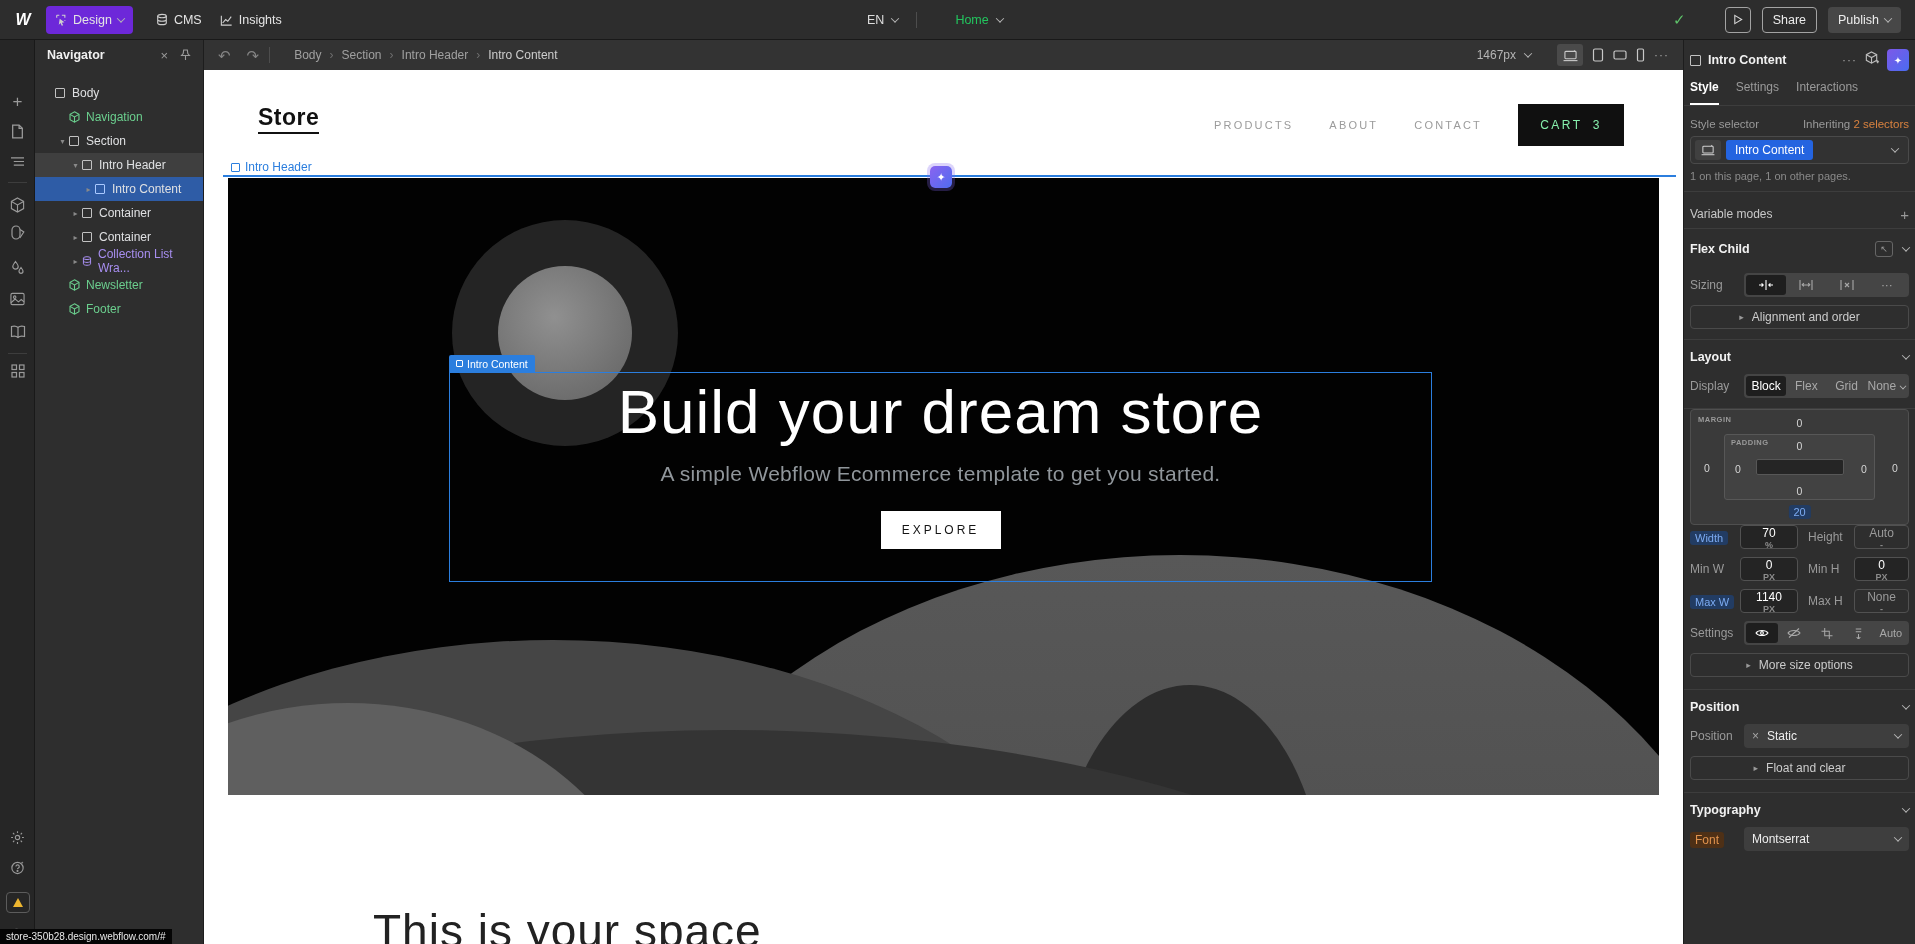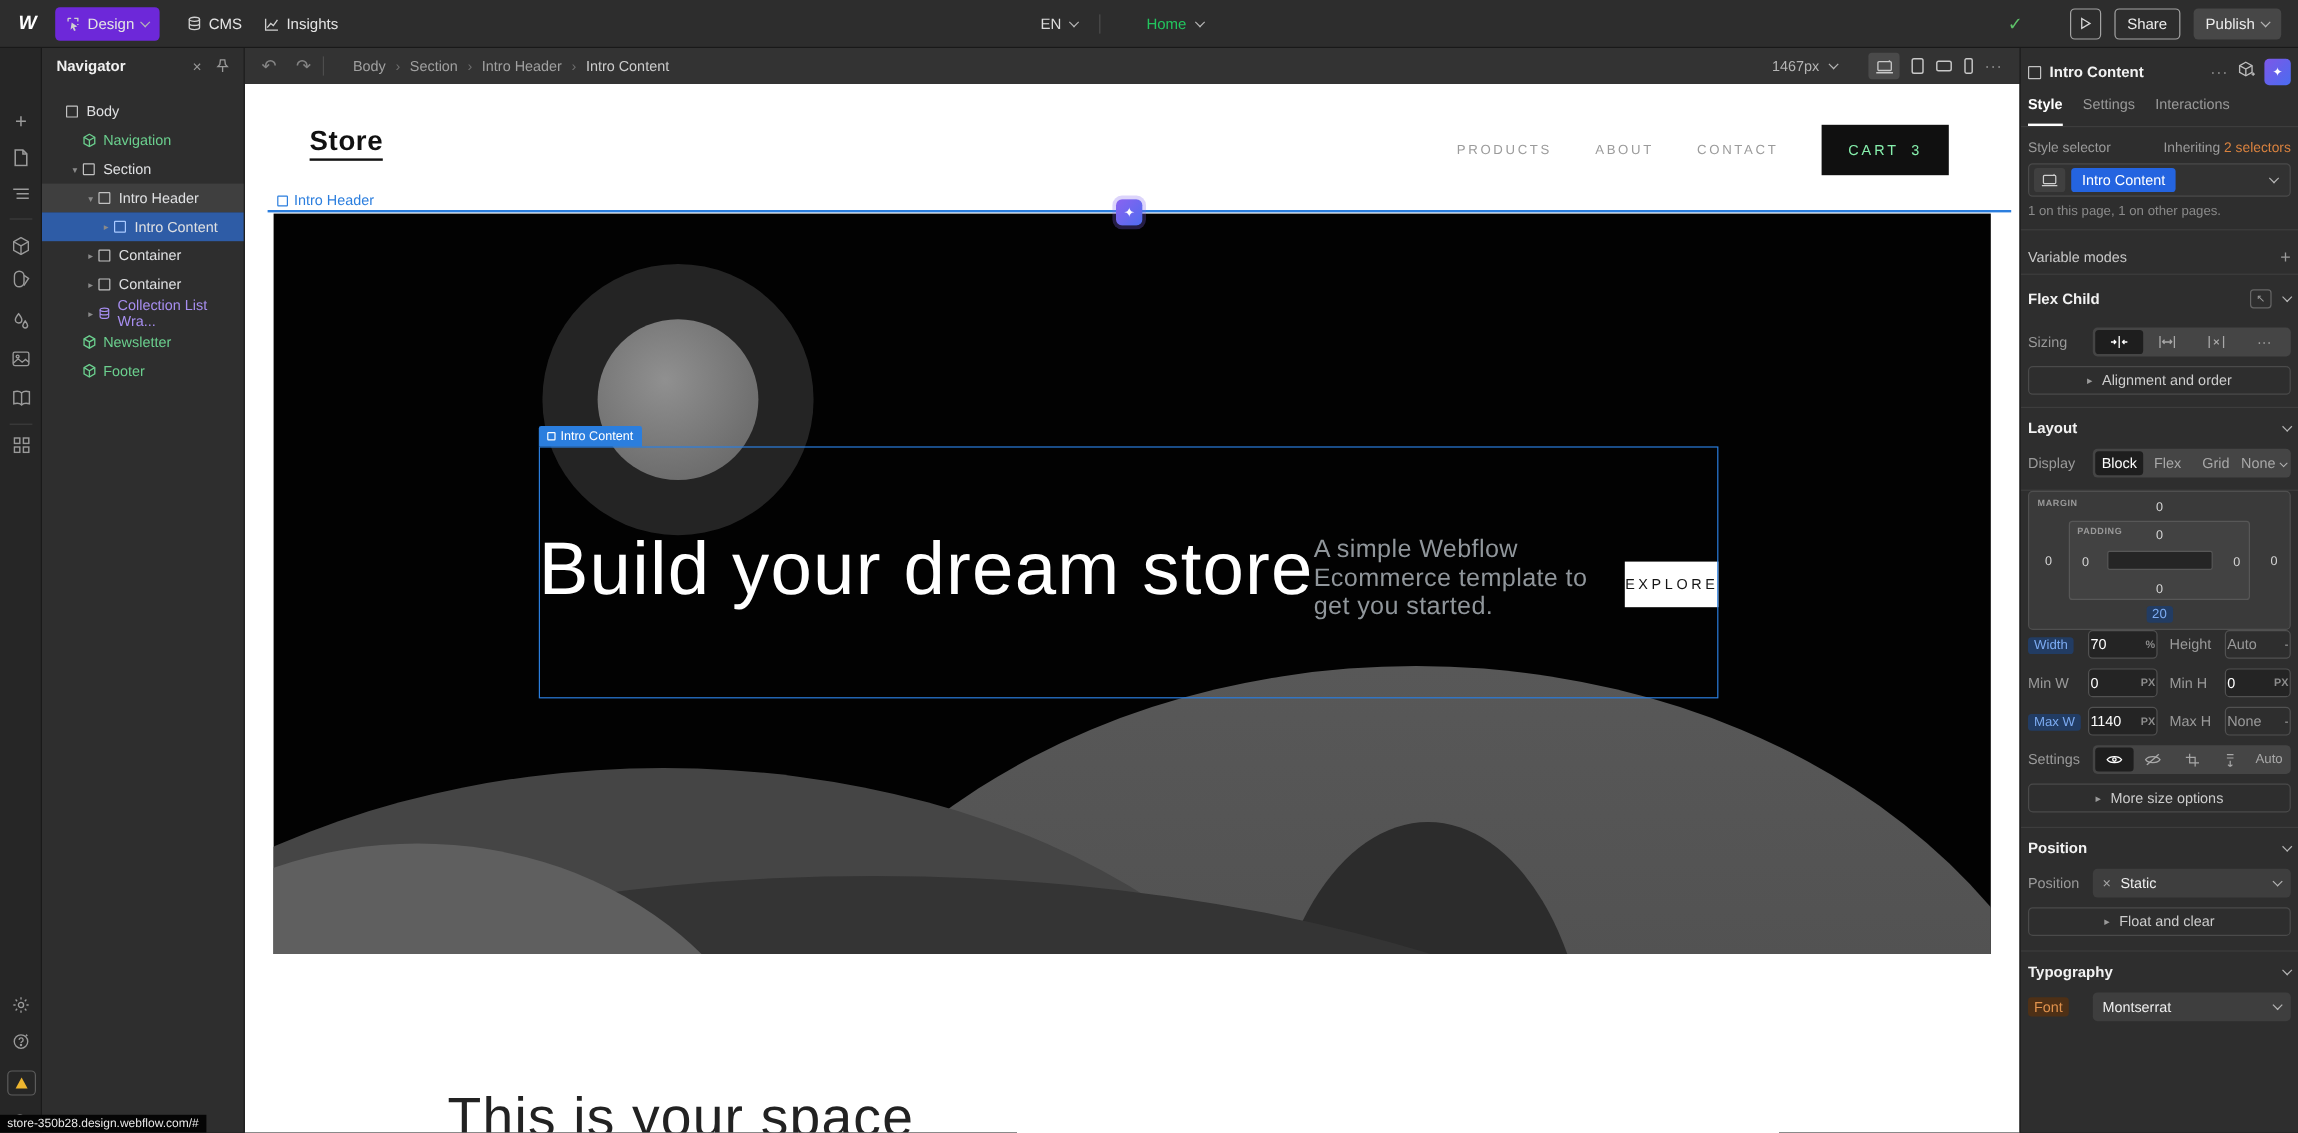--- a/index.html
+++ b/index.html
@@ -86,21 +86,21 @@
   .ring   { left:224px; top:42px;  width:226px; height:226px; background:#242424; }
   .innerc { left:270px; top:88px;  width:134px; height:134px;
             background:radial-gradient(circle at 42% 38%, #909090 0%, #717171 65%, #626262 100%); }
   .hill-r { left:377px; top:377px; width:1150px; height:900px; background:linear-gradient(#585858,#424242); }
   .c-arc  { left:827px; top:507px; width:270px; height:450px; background:#2c2c2c; }
   .hill-l { left:-250px; top:462px; width:1150px; height:750px; background:#454545; }
   .wave-f { left:-350px; top:552px; width:1700px; height:800px; background:#343434; }
   .corner { left:-190px; top:525px; width:620px; height:520px; background:#5f5f5f; }
 
   .hero-content { position:absolute; left:245px; top:302px; width:983px; height:180px; z-index:3;
-                  display:flex; flex-direction:row; align-items:center; justify-content:center;margin-top:12px; }
+                  display:flex; flex-direction:column; align-items:center; justify-content:center; }
   .hero-h1 { color:#fff; font-size:62px; font-weight:500; letter-spacing:1px; white-space:nowrap; }
   .hero-sub { color:#90969b; font-size:21px; font-weight:300; letter-spacing:0.3px; margin-top:15px; }
   .explore { margin-top:25px; width:120px; height:38px; background:#fff; color:#151515; border:none;
              font-size:12px; letter-spacing:3px; display:flex; align-items:center; justify-content:center;
              font-family:"Liberation Sans", sans-serif; }
 
   
   .sel-line { position:absolute; left:19px; top:105px; width:1453px; height:2px; background:#2b7ede; z-index:4; }
   .lbl-blue { position:absolute; display:flex; align-items:center; gap:5px; color:#2b7ede;
               font-size:12px; z-index:5; }
@@ -169,21 +169,21 @@
   .padbox { position:absolute; left:33px; right:33px; top:24px; bottom:24px; background:#424242;
             border:1px solid #575757; border-radius:3px; }
   .slot { position:absolute; left:50%; top:50%; transform:translate(-50%,-50%); width:88px; height:16px;
           background:#252525; border:1px solid #575757; border-radius:2px; }
   .chip-blue { background:#223c63; color:#7cabf2; padding:1px 5px; border-radius:3px; font-size:11px; }
   .chip-orange { background:#4e3016; color:#e0924d; padding:1px 5px; border-radius:3px; font-size:12px; }
 
   .sizegrid { display:grid; grid-template-columns:50px 58px 1fr 55px; align-items:center; }
   .sizegrid .l2 { padding-left:10px; }
   .inp { display:flex; align-items:center; justify-content:space-between; background:#242424;
-         border:1px solid #515151; border-radius:4px; height:24px; padding:0 1px; font-size:12px; color:#fff; }
+         border:1px solid #515151; border-radius:4px; height:24px; padding:0 1px; font-size:12px; color:#fff;flex-direction:column; }
   .inp .unit { color:#8c8c8c; font-size:9px; font-weight:bold; }
   .inp.ghost { color:#9a9a9a; background:#2e2e2e; }
   .dd { display:flex; align-items:center; background:#3e3e3e; border-radius:4px; height:24px;
         padding:0 8px; font-size:12px; color:#eee; gap:8px; }
   .dd .chev { margin-left:auto; }
   .xico { color:#a5a5a5; font-size:12px; }
 
   
   .statusbar { position:absolute; left:0; bottom:0; height:15px; background:#050505; color:#e9e9e9;
                font-size:10px; display:flex; align-items:center; padding:0 6px; z-index:60; }

